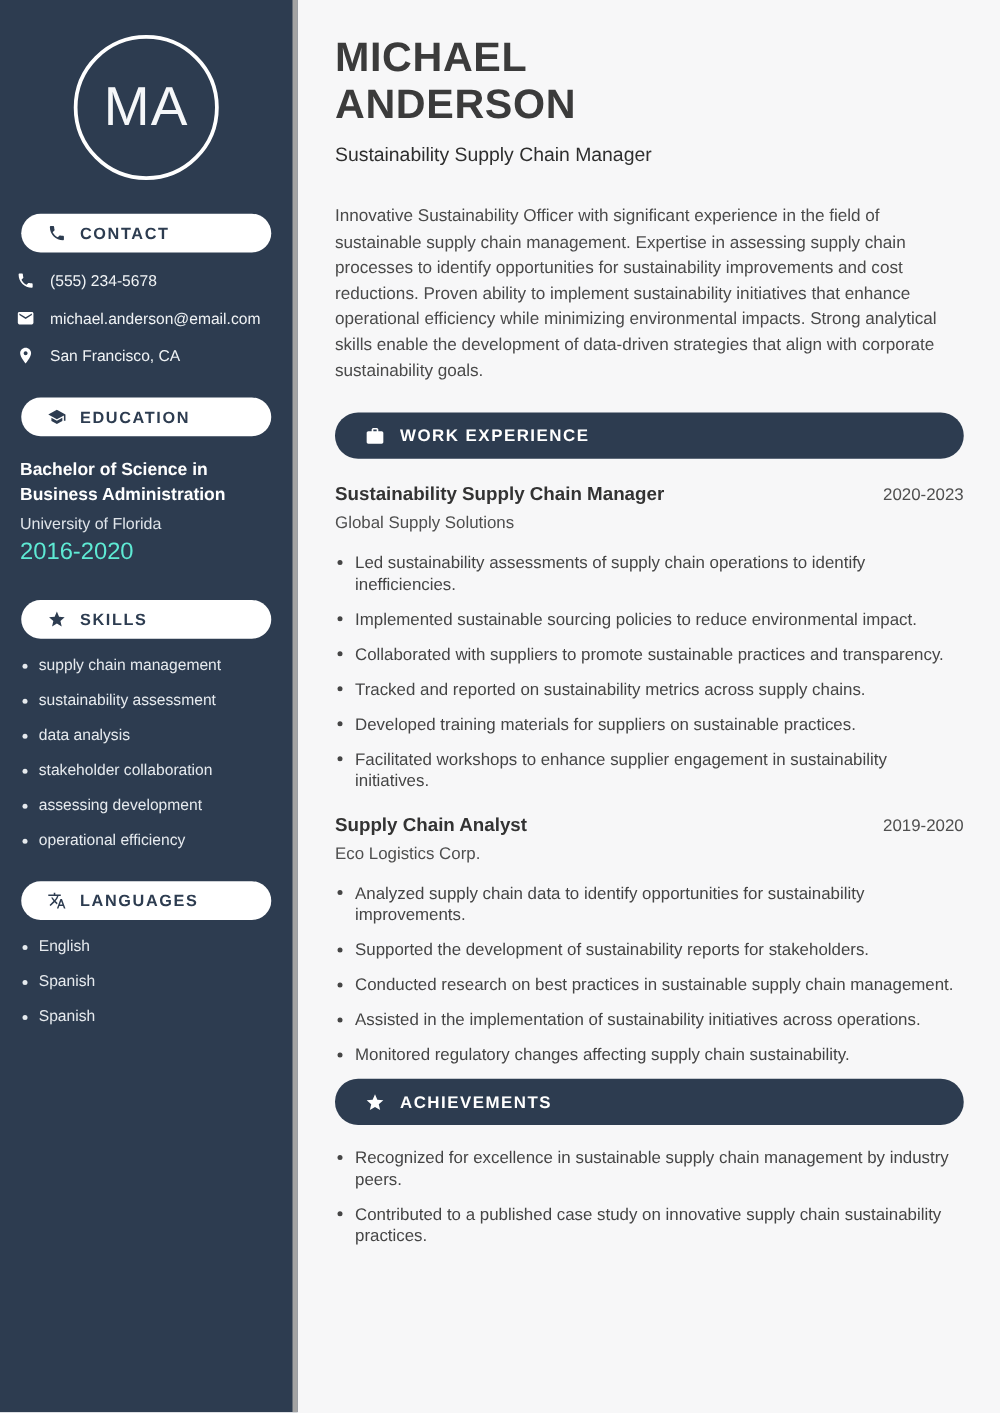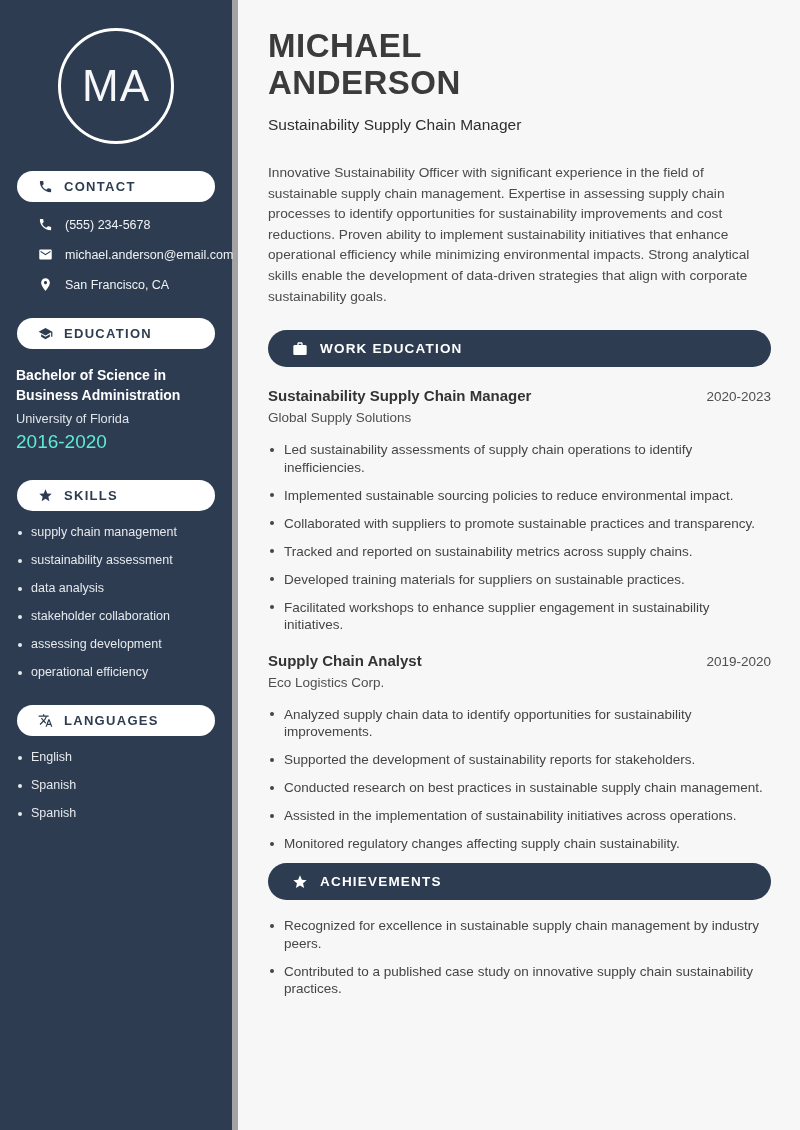--- a/index.html
+++ b/index.html
@@ -14,21 +14,21 @@
     display: flex;
     overflow: hidden;
     background: #f7f7f8;
   }
 
   
   .sidebar {
     width: 238px;
     min-width: 238px;
     background: #2d3c50;
-    border-right: 6px solid #a3a3a3;
+    border-right: 4px solid #a3a3a3;
     color: #eef1f4;
     padding-bottom: 30px;
   }
   .avatar {
     width: 116px; height: 116px;
     border: 3px solid #ffffff;
     border-radius: 50%;
     margin: 28px auto 0 auto;
     display: flex; align-items: center; justify-content: center;
   }
@@ -56,21 +56,21 @@
     letter-spacing: 1.3px;
   }
   .pill-contact   { margin-top: 27px; }
   .pill-education { margin-top: 26px; }
   .pill-skills    { margin-top: 27px; }
   .pill-languages { margin-top: 25px; }
 
   .contact-list { list-style: none; margin-top: 15px; }
   .contact-list li {
     display: flex; align-items: center; gap: 12px;
-    padding-left: 38px;
+    padding-left: 13px;
     margin-bottom: 15px;
     font-size: 12.5px;
     color: #f0f3f5;
   }
   .contact-list svg { width: 15px; height: 15px; fill: #ffffff; flex: 0 0 auto; }
 
   .edu { margin: 17px 16px 0 16px; }
   .edu-degree {
     font-size: 14px; font-weight: bold; color: #ffffff;
     line-height: 19.5px;
@@ -264,21 +264,21 @@
     </h1>
 
     <div class="headline">Sustainability Supply Chain Manager</div>
 
     <p class="summary">Innovative Sustainability Officer with significant experience in the field of sustainable supply chain management. Expertise in assessing supply chain processes to identify opportunities for sustainability improvements and cost reductions. Proven ability to implement sustainability initiatives that enhance operational efficiency while minimizing environmental impacts. Strong analytical skills enable the development of data-driven strategies that align with corporate sustainability goals.</p>
 
     <div class="banner">
       <svg viewBox="0 0 24 24">
           <path d="M20 6h-4V4c0-1.11-.89-2-2-2h-4c-1.11 0-2 .89-2 2v2H4c-1.11 0-1.99.89-1.99 2L2 19c0 1.11.89 2 2 2h16c1.11 0 2-.89 2-2V8c0-1.11-.89-2-2-2zm-6 0h-4V4h4v2z"></path>
         </svg>
-      <span class="banner-label">WORK EDUCATION</span>
+      <span class="banner-label">WORK EXPERIENCE</span>
     </div>
 
     <section>
       <div class="job-head">
         <h2 class="job-title">Sustainability Supply Chain Manager</h2>
         <span class="job-dates">2020-2023</span>
       </div>
       <div class="job-company">Global Supply Solutions</div>
       <ul class="main-list">
         <li>Led sustainability assessments of supply chain operations to identify inefficiencies.</li>

